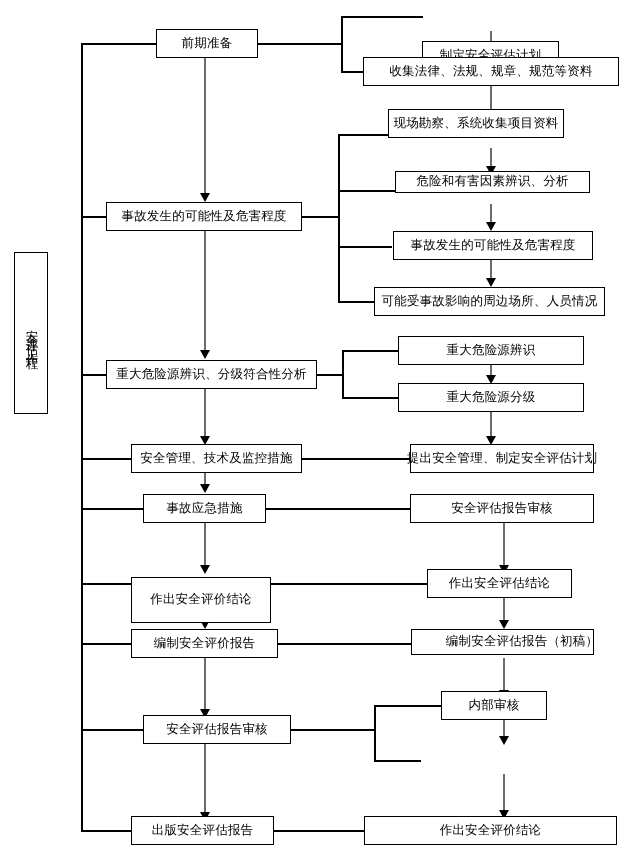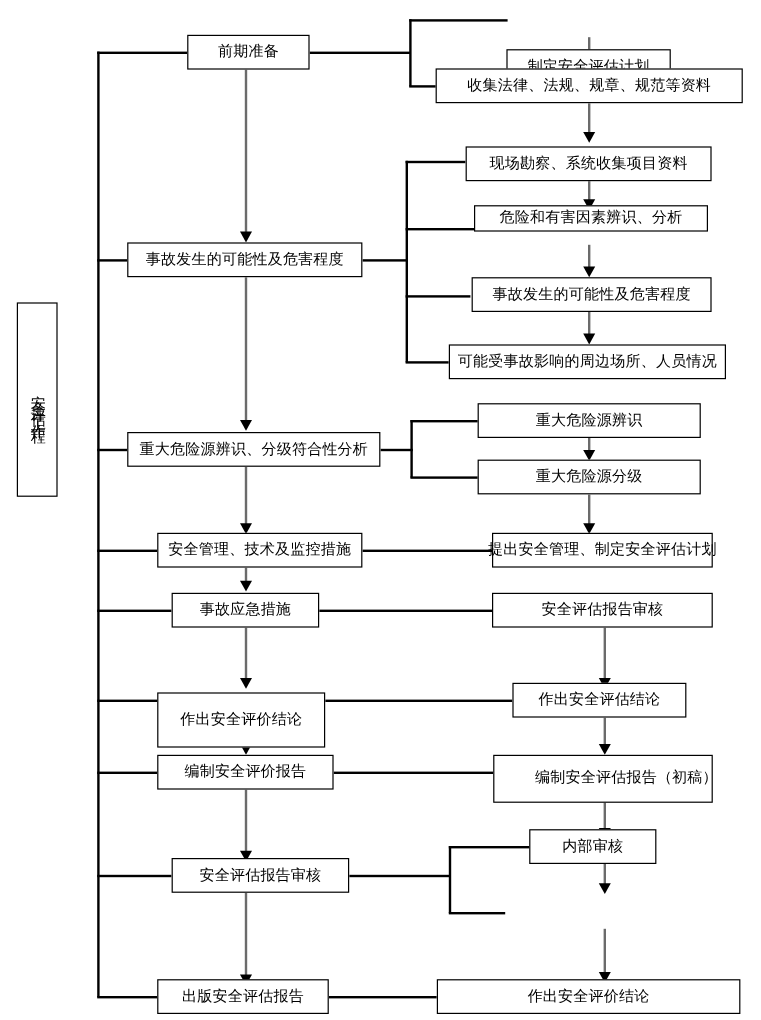--- a/index.html
+++ b/index.html
@@ -96,21 +96,21 @@
 
   <div class="node" style="left:106px; top:202px; width:196px; height:29px;">事故发生的可能性及危害程度</div>
 
   <div class="line h" style="left:302px; top:216px; width:38px;"></div>
   <div class="line v" style="left:338px; top:134px; height:168px;"></div>
   <div class="line h" style="left:338px; top:134px; width:50px;"></div>
   <div class="line h" style="left:338px; top:190px; width:58px;"></div>
   <div class="line h" style="left:338px; top:246px; width:54px;"></div>
   <div class="line h" style="left:338px; top:301px; width:36px;"></div>
 
-  <div class="node" style="left:388px; top:122px; width:205px; height:29px;">现场勘察、系统收集项目资料</div>
+  <div class="node" style="left:388px; top:109px; width:176px; height:29px;">现场勘察、系统收集项目资料</div>
 
   <div class="node" style="left:395px; top:171px; width:195px; height:22px;">危险和有害因素辨识、分析</div>
 
   <div class="node" style="left:393px; top:231px; width:200px; height:29px;">事故发生的可能性及危害程度</div>
 
   <div class="node" style="left:374px; top:287px; width:231px; height:29px;">可能受事故影响的周边场所、人员情况</div>
 
   <div class="line v gray" style="left:490px; top:148px; height:19px;"></div>
   <div class="arrowhead" style="left:486px; top:166px;"></div>
 
@@ -171,21 +171,21 @@
   <div class="line h" style="left:271px; top:583px; width:156px;"></div>
 
   <div class="line v gray" style="left:204px; top:598px; height:24px;"></div>
   <div class="arrowhead" style="left:200px; top:620px;"></div>
 
   <div class="line v gray" style="left:503px; top:598px; height:24px;"></div>
   <div class="arrowhead" style="left:499px; top:620px;"></div>
 
   <div class="node" style="left:131px; top:629px; width:147px; height:29px;">编制安全评价报告</div>
 
-  <div class="node" style="left:411px; top:629px; width:183px; height:40px;padding-left:39px;">编制安全评估报告（初稿）</div>
+  <div class="node" style="left:411px; top:629px; width:183px; height:26px;padding-left:39px;">编制安全评估报告（初稿）</div>
 
   <div class="line h" style="left:278px; top:643px; width:133px;"></div>
 
   <div class="line v gray" style="left:204px; top:658px; height:53px;"></div>
   <div class="arrowhead" style="left:200px; top:709px;"></div>
 
   <div class="line v gray" style="left:503px; top:658px; height:34px;"></div>
   <div class="arrowhead" style="left:499px; top:690px;"></div>
 
   <div class="node" style="left:143px; top:715px; width:148px; height:29px;text-align:right;">安全评估报告审核</div>

